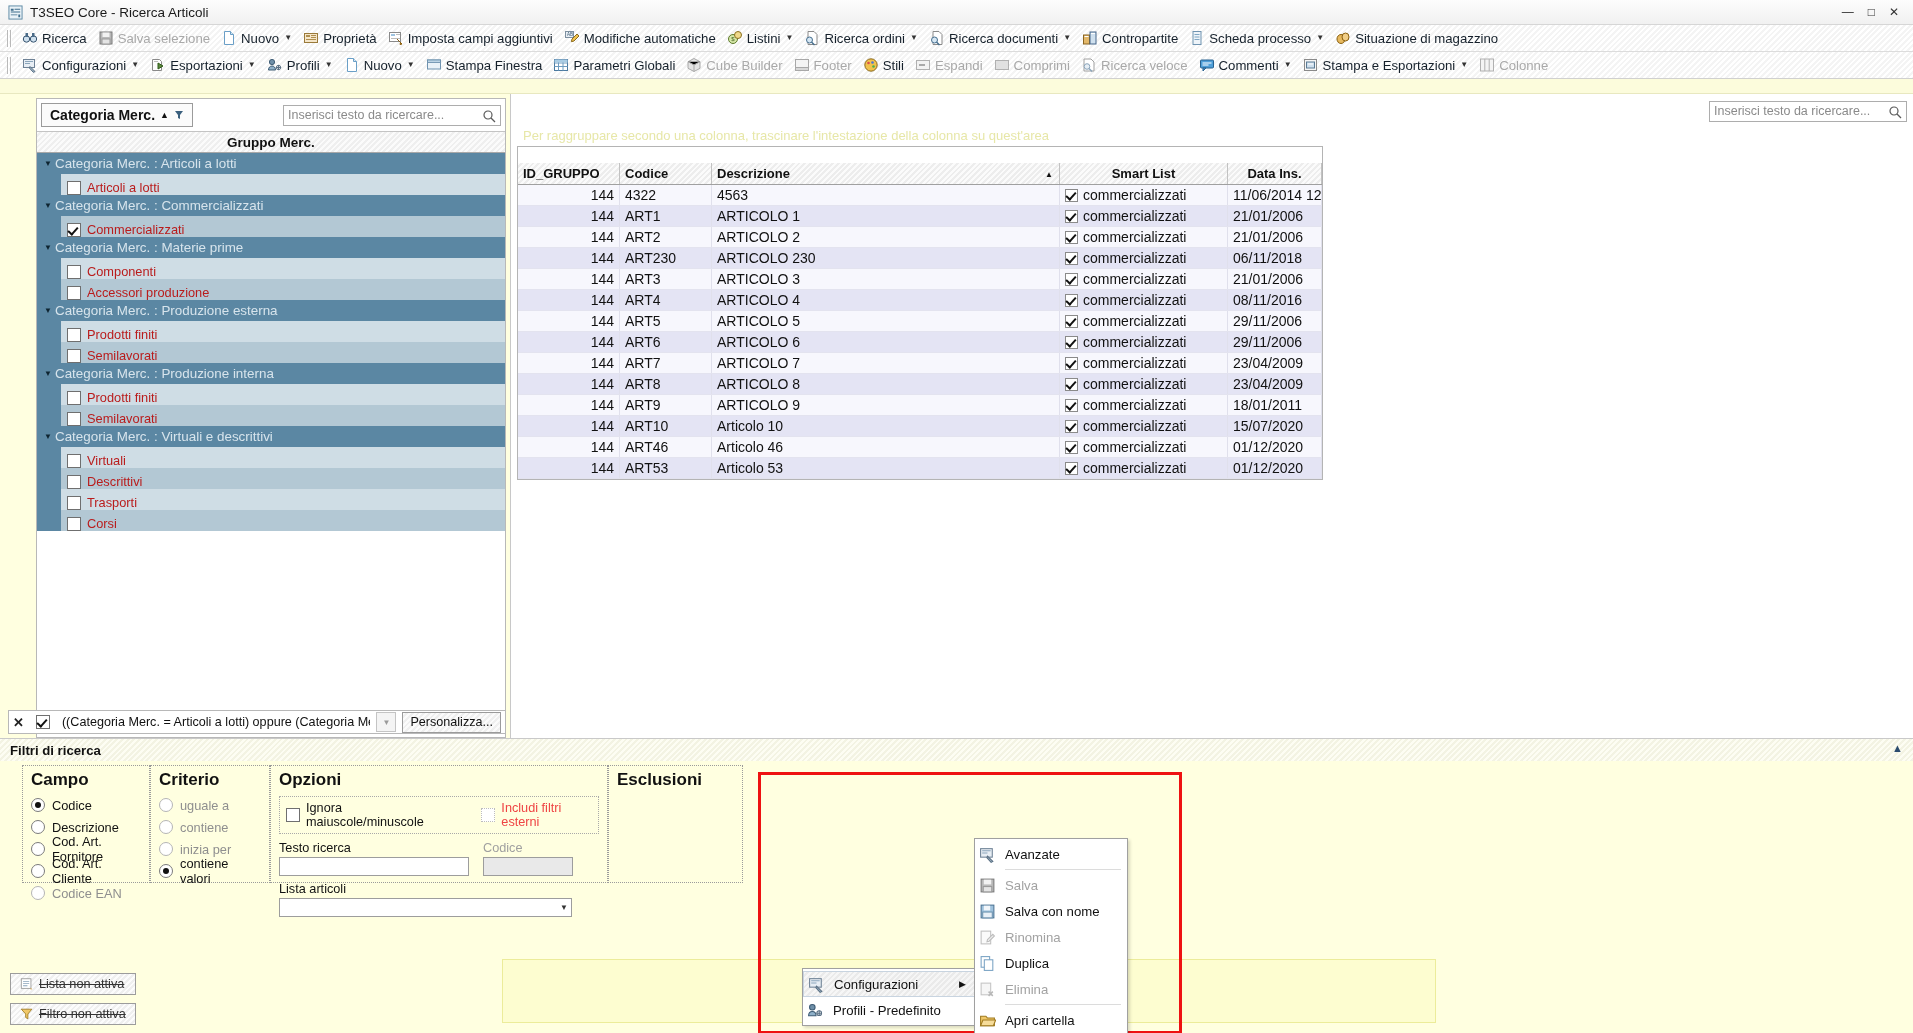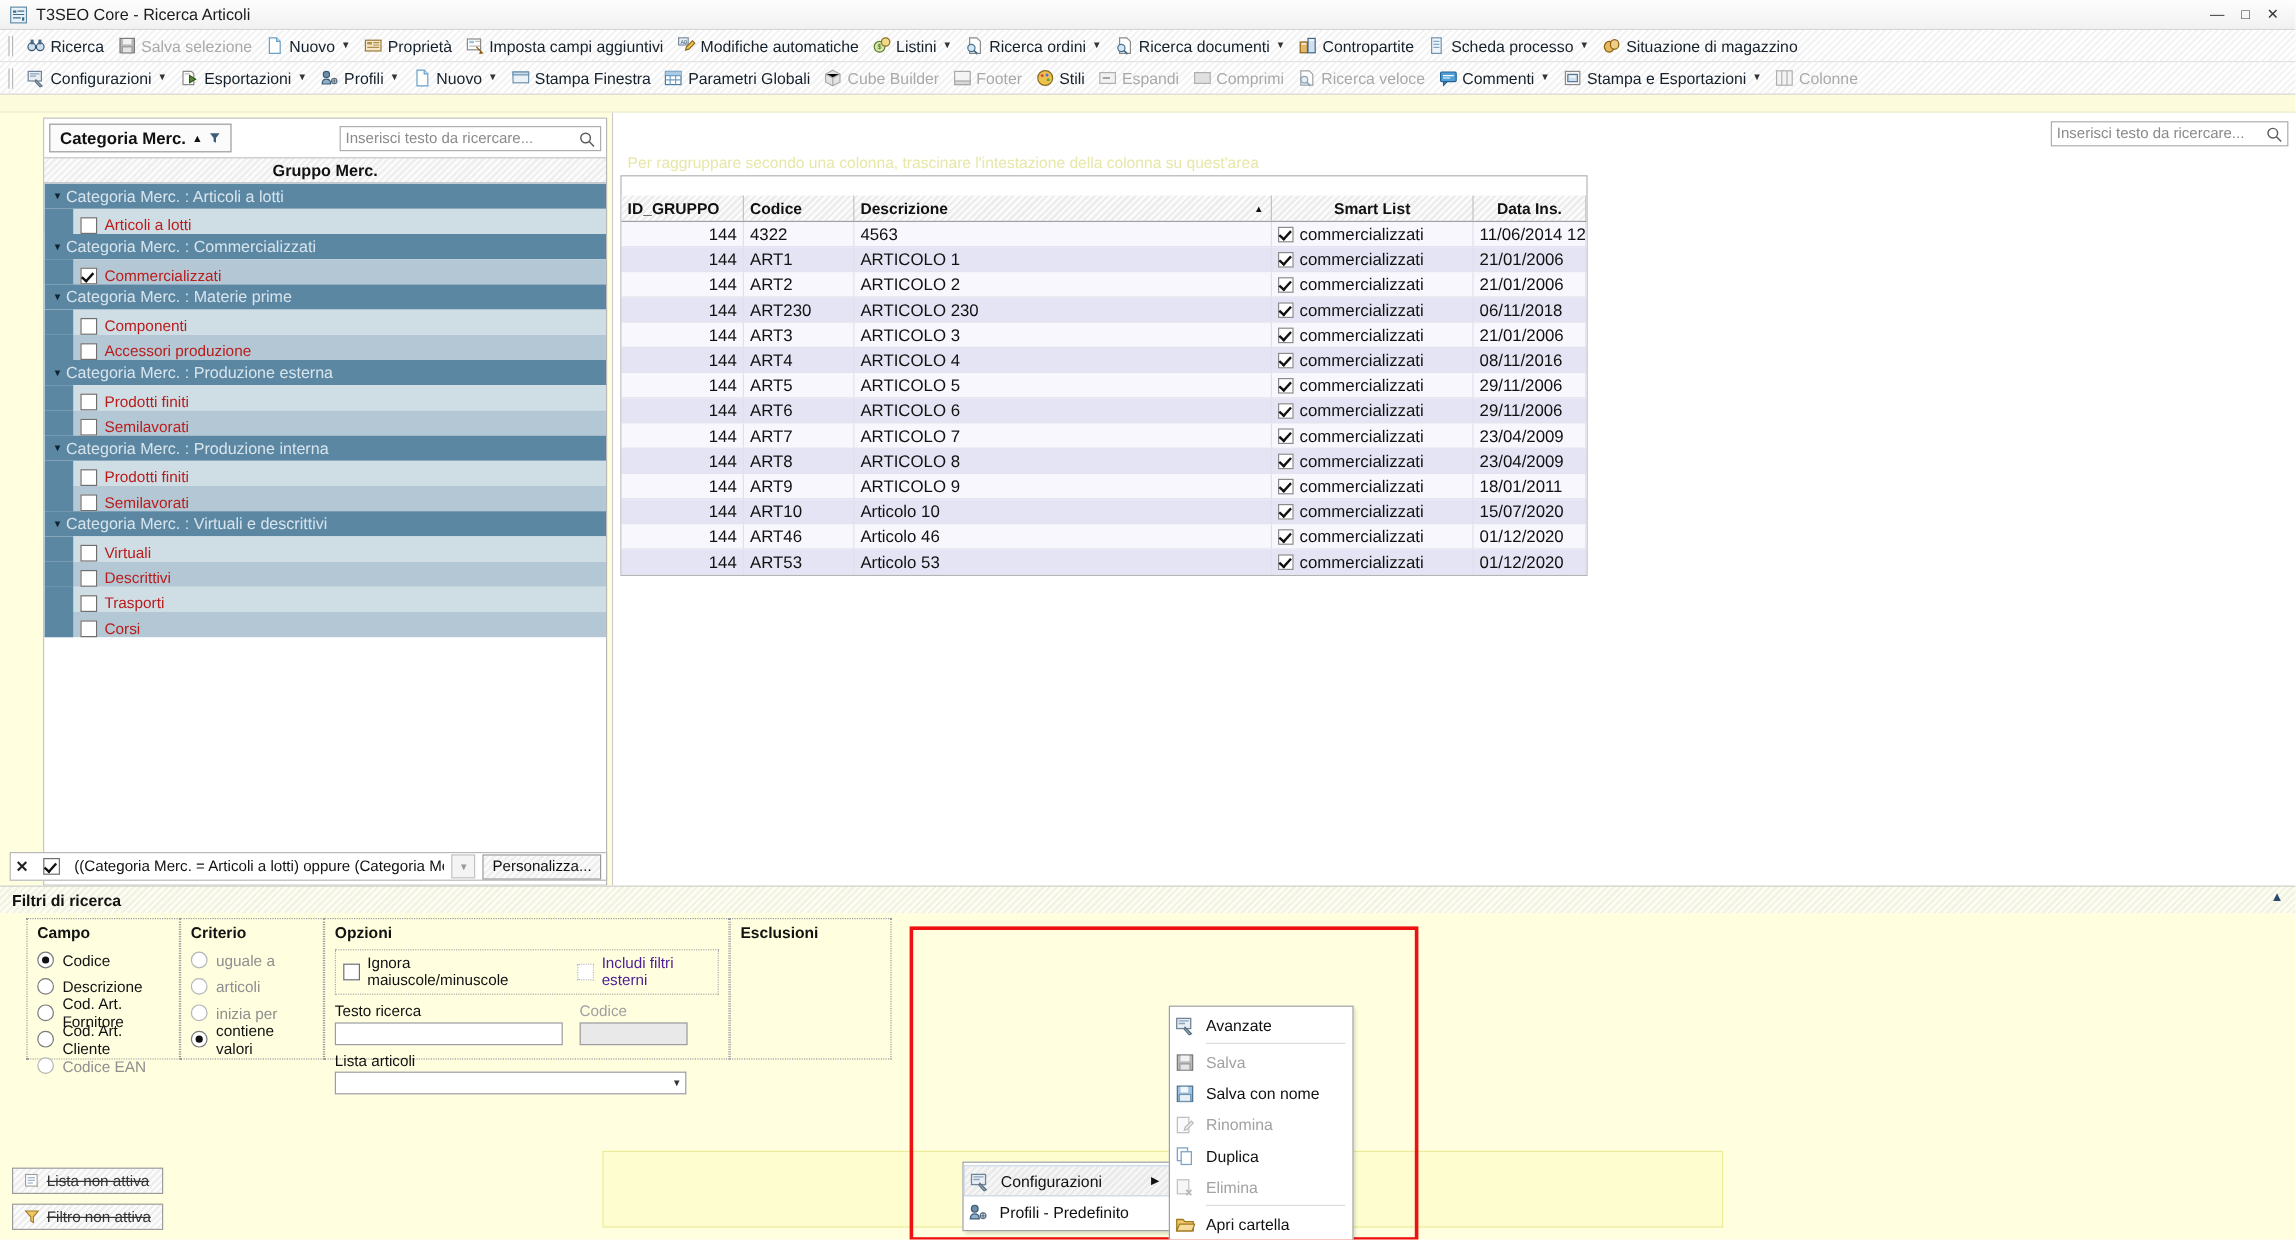--- a/index.html
+++ b/index.html
@@ -127,36 +127,36 @@
 
   
   .bottom{position:relative;background:#ffffe0;height:calc(1033px - 24px - 27px - 27px - 14px - 644px);
     box-sizing:border-box;border-top:1px solid #c9c9c9;}
   .bt-title{height:22px;display:flex;align-items:center;padding-left:10px;font-weight:bold;font-size:13.2px;color:#111;
     background:repeating-linear-gradient(135deg,#fdfdf3 0 2px,#f3f3e3 2px 4px);}
   .bt-collapse{position:absolute;right:10px;top:3px;font-size:11px;color:#2a4b6e;}
 
   .fieldsets{display:flex;align-items:flex-start;padding:4px 8px 0 22px;gap:0;}
   .fs{border:1px dotted #9b9b9b;box-sizing:border-box;position:relative;padding:4px 8px 6px 8px;}
-  .fs > .fs-title{font-weight:bold;font-size:13px;color:#111;margin-bottom:6px;}
+  .fs > .fs-title{font-weight:bold;font-size:17px;color:#111;margin-bottom:6px;}
   .fs.campo{width:128px;height:118px;}
   .fs.criterio{width:120px;height:118px;}
   .fs.opzioni{width:338px;height:118px;}
   .fs.escl{width:135px;height:118px;}
   .radio{display:flex;align-items:center;gap:7px;font-size:12.8px;color:#111;margin-bottom:4px;height:18px;}
   .radio .rd{width:12px;height:12px;border:1px solid #7b7b7b;border-radius:50%;background:#fff;flex:none;position:relative;}
   .radio .rd.sel::after{content:"";position:absolute;left:3px;top:3px;width:6px;height:6px;border-radius:50%;background:#111;}
   .radio.dim{color:#8f8f8f;}
   .radio.dim .rd{border-color:#b5b5b5;}
   .sub-box{border:1px dotted #a9a9a9;padding:4px 6px;display:flex;align-items:center;gap:14px;margin-bottom:7px;}
   .chk{display:flex;align-items:center;gap:6px;font-size:12.7px;color:#111;}
   .chk .b{width:12px;height:12px;border:1px solid #6f6f6f;background:#fff;position:relative;flex:none;}
   .chk .b.on::after{content:"";position:absolute;left:2px;top:0px;width:4px;height:9px;
     border:solid #111;border-width:0 2px 2px 0;transform:rotate(42deg);}
-  .chk.dim{color:#4c1d95;padding-left:20px;}
+  .chk.dim{color:#ef4444;padding-left:20px;}
   .chk.dim .b{border:1px dotted #bdbdbd;}
   .lbl-sm{font-size:12.7px;color:#111;margin-bottom:2px;}
   .lbl-sm.dim{color:#a0a0a0;}
   .ti{height:19px;border:1px solid #9d9d9d;background:#fff;box-sizing:border-box;}
   .ti.ro{background:#e9e9e9;}
   .combo{height:19px;border:1px solid #9d9d9d;background:#fff;display:flex;align-items:center;justify-content:flex-end;
     padding-right:3px;box-sizing:border-box;}
   .combo .cv{font-size:8px;color:#333;}
   .row-flex{display:flex;gap:14px;}
 
@@ -723,21 +723,21 @@
 
       <div class="fs criterio">
         <div class="fs-title">Criterio</div>
         <div id="criterio-opts">
             <div class="radio dim">
               <span class="rd"></span>
               <span>uguale a</span>
             </div>
             <div class="radio dim">
               <span class="rd"></span>
-              <span>articoli</span>
+              <span>contiene</span>
             </div>
             <div class="radio dim">
               <span class="rd"></span>
               <span>inizia per</span>
             </div>
             <div class="radio">
               <span class="rd sel"></span>
               <span>contiene valori</span>
             </div>
           </div>

